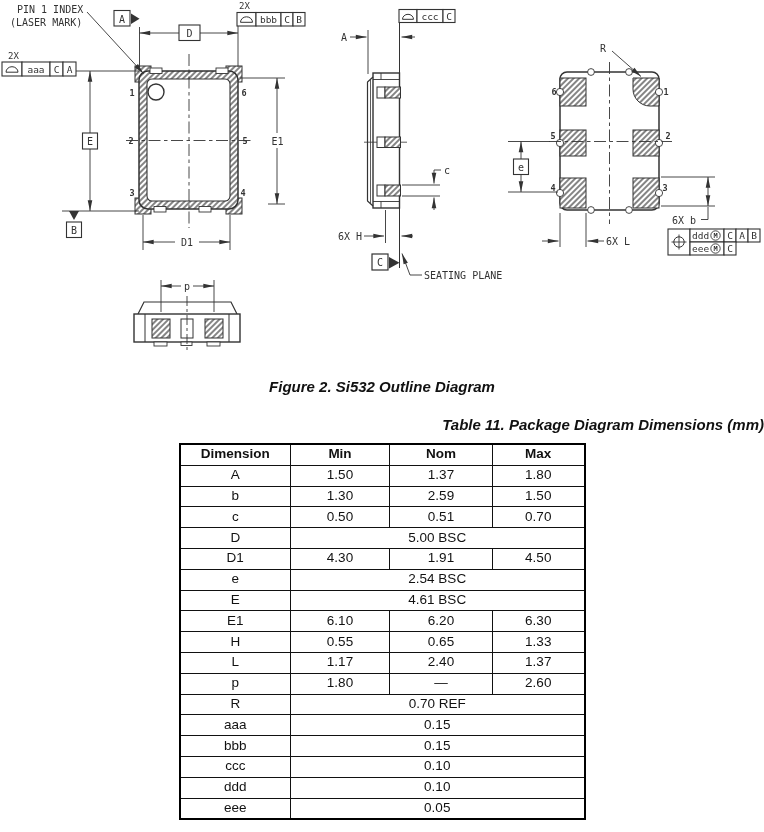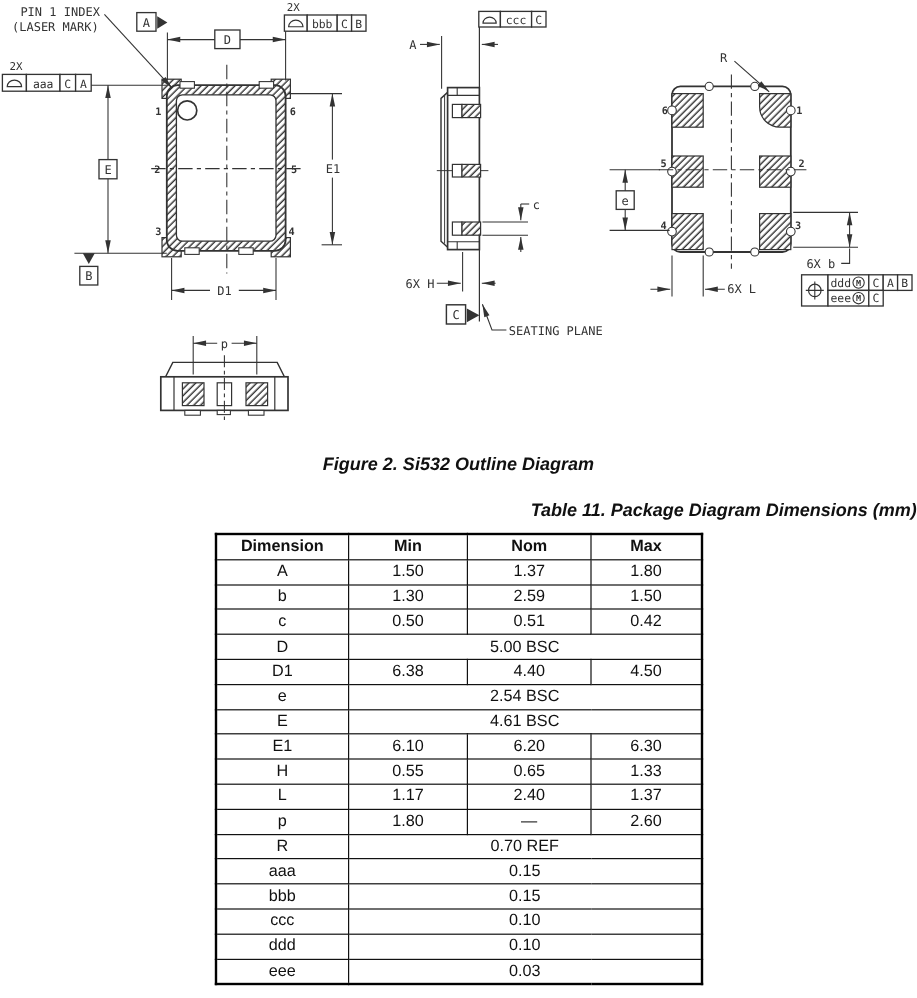--- a/index.html
+++ b/index.html
@@ -300,30 +300,30 @@
     <tr>
           <td>b</td>
           <td>1.30</td>
           <td>2.59</td>
           <td>1.50</td>
         </tr>
     <tr>
           <td>c</td>
           <td>0.50</td>
           <td>0.51</td>
-          <td>0.42</td>
+          <td>0.70</td>
         </tr>
     <tr>
           <td>D</td>
           <td colspan="3">5.00 BSC</td>
         </tr>
     <tr>
           <td>D1</td>
-          <td>6.38</td>
-          <td>4.40</td>
+          <td>4.30</td>
+          <td>1.91</td>
           <td>4.50</td>
         </tr>
     <tr>
           <td>e</td>
           <td colspan="3">2.54 BSC</td>
         </tr>
     <tr>
           <td>E</td>
           <td colspan="3">4.61 BSC</td>
         </tr>
@@ -366,18 +366,18 @@
     <tr>
           <td>ccc</td>
           <td colspan="3">0.10</td>
         </tr>
     <tr>
           <td>ddd</td>
           <td colspan="3">0.10</td>
         </tr>
     <tr>
           <td>eee</td>
-          <td colspan="3">0.03</td>
+          <td colspan="3">0.05</td>
         </tr>
   </tbody>
 </table>
 
 </div>
 
 </body></html>

